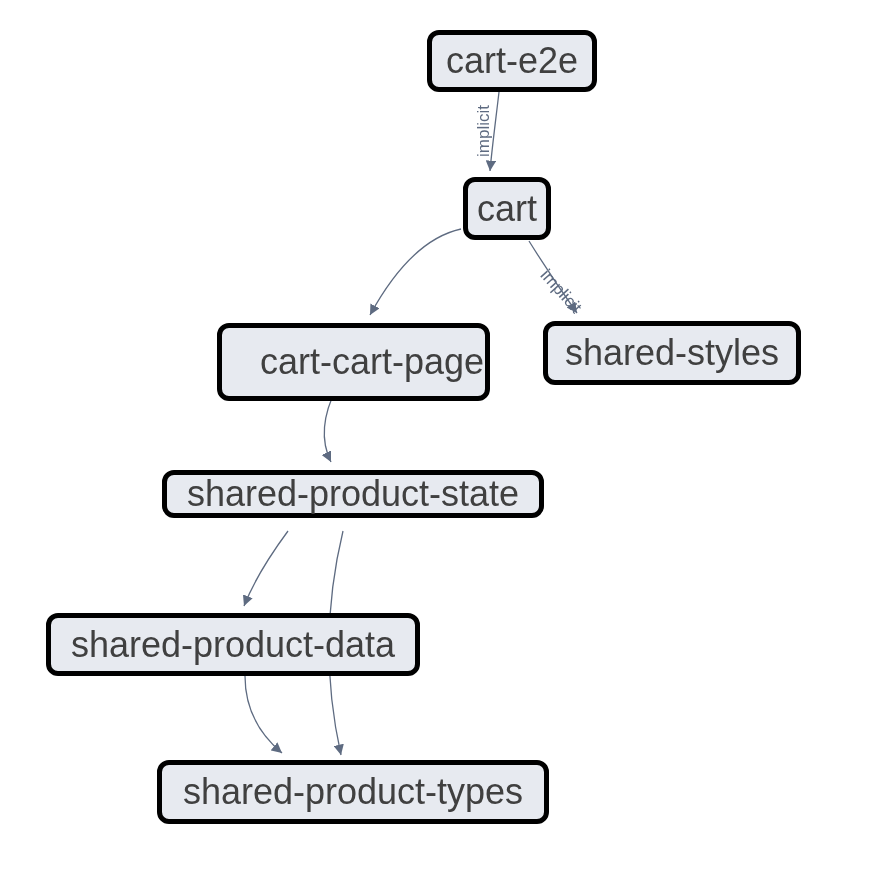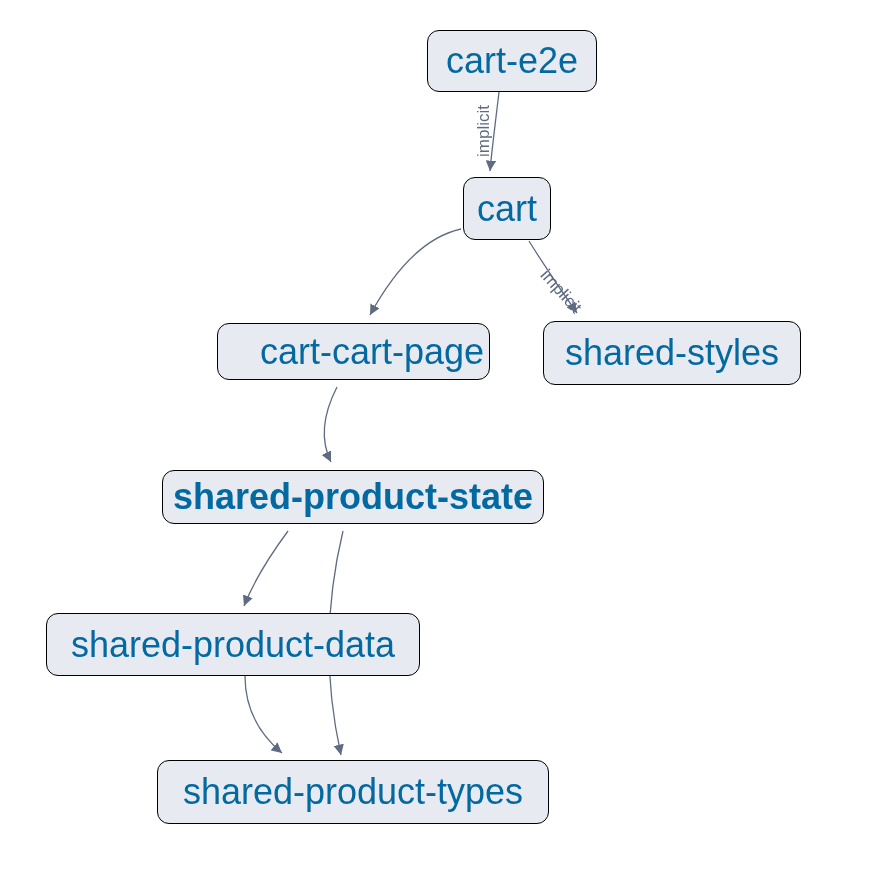--- a/index.html
+++ b/index.html
@@ -32,24 +32,24 @@
     font-size: 17px;
     fill: #5e6b81;
     text-anchor: middle;
   }
   .node {
     position: absolute;
     display: flex;
     align-items: center;
     justify-content: center;
     background: #e7eaf0;
-    border: 1px solid #000000;
+    border: 5px solid #000000;
     border-radius: 12px;
     box-sizing: border-box;
-    color: #0369a1;
+    color: #404040;
     font-size: 36px;
     line-height: 1;
     white-space: nowrap;
     cursor: pointer;
   }
 </style>
 </head>
 <body>
 
 <div id="canvas">
@@ -75,23 +75,23 @@
 
     <path class="edge-path" d="M343,531 Q316,643 341,755" marker-end="url(#arrow)"></path>
 
     <path class="edge-path" d="M245,676 Q245,722 282,753" marker-end="url(#arrow)"></path>
   </svg>
 
   <div class="node" style="left:427px; top:30px;  width:170px; height:62px;">cart-e2e</div>
 
   <div class="node" style="left:463px; top:177px; width:88px;  height:63px;">cart</div>
 
-  <div class="node" style="left:217px; top:323px; width:273px; height:57px;padding-left:37px;">cart-cart-page</div>
+  <div class="node" style="left:217px; top:323px; width:273px; height:78px;padding-left:37px;">cart-cart-page</div>
 
   <div class="node" style="left:543px; top:321px; width:258px; height:64px;">shared-styles</div>
 
-  <div class="node" style="left:162px; top:470px; width:382px; height:54px;font-weight:bold;">shared-product-state</div>
+  <div class="node" style="left:162px; top:470px; width:382px; height:48px;">shared-product-state</div>
 
   <div class="node" style="left:157px; top:760px; width:392px; height:64px;">shared-product-types</div>
 
   <div class="node" style="left:46px;  top:613px; width:374px; height:63px;">shared-product-data</div>
 
 </div>
 
 </body></html>

